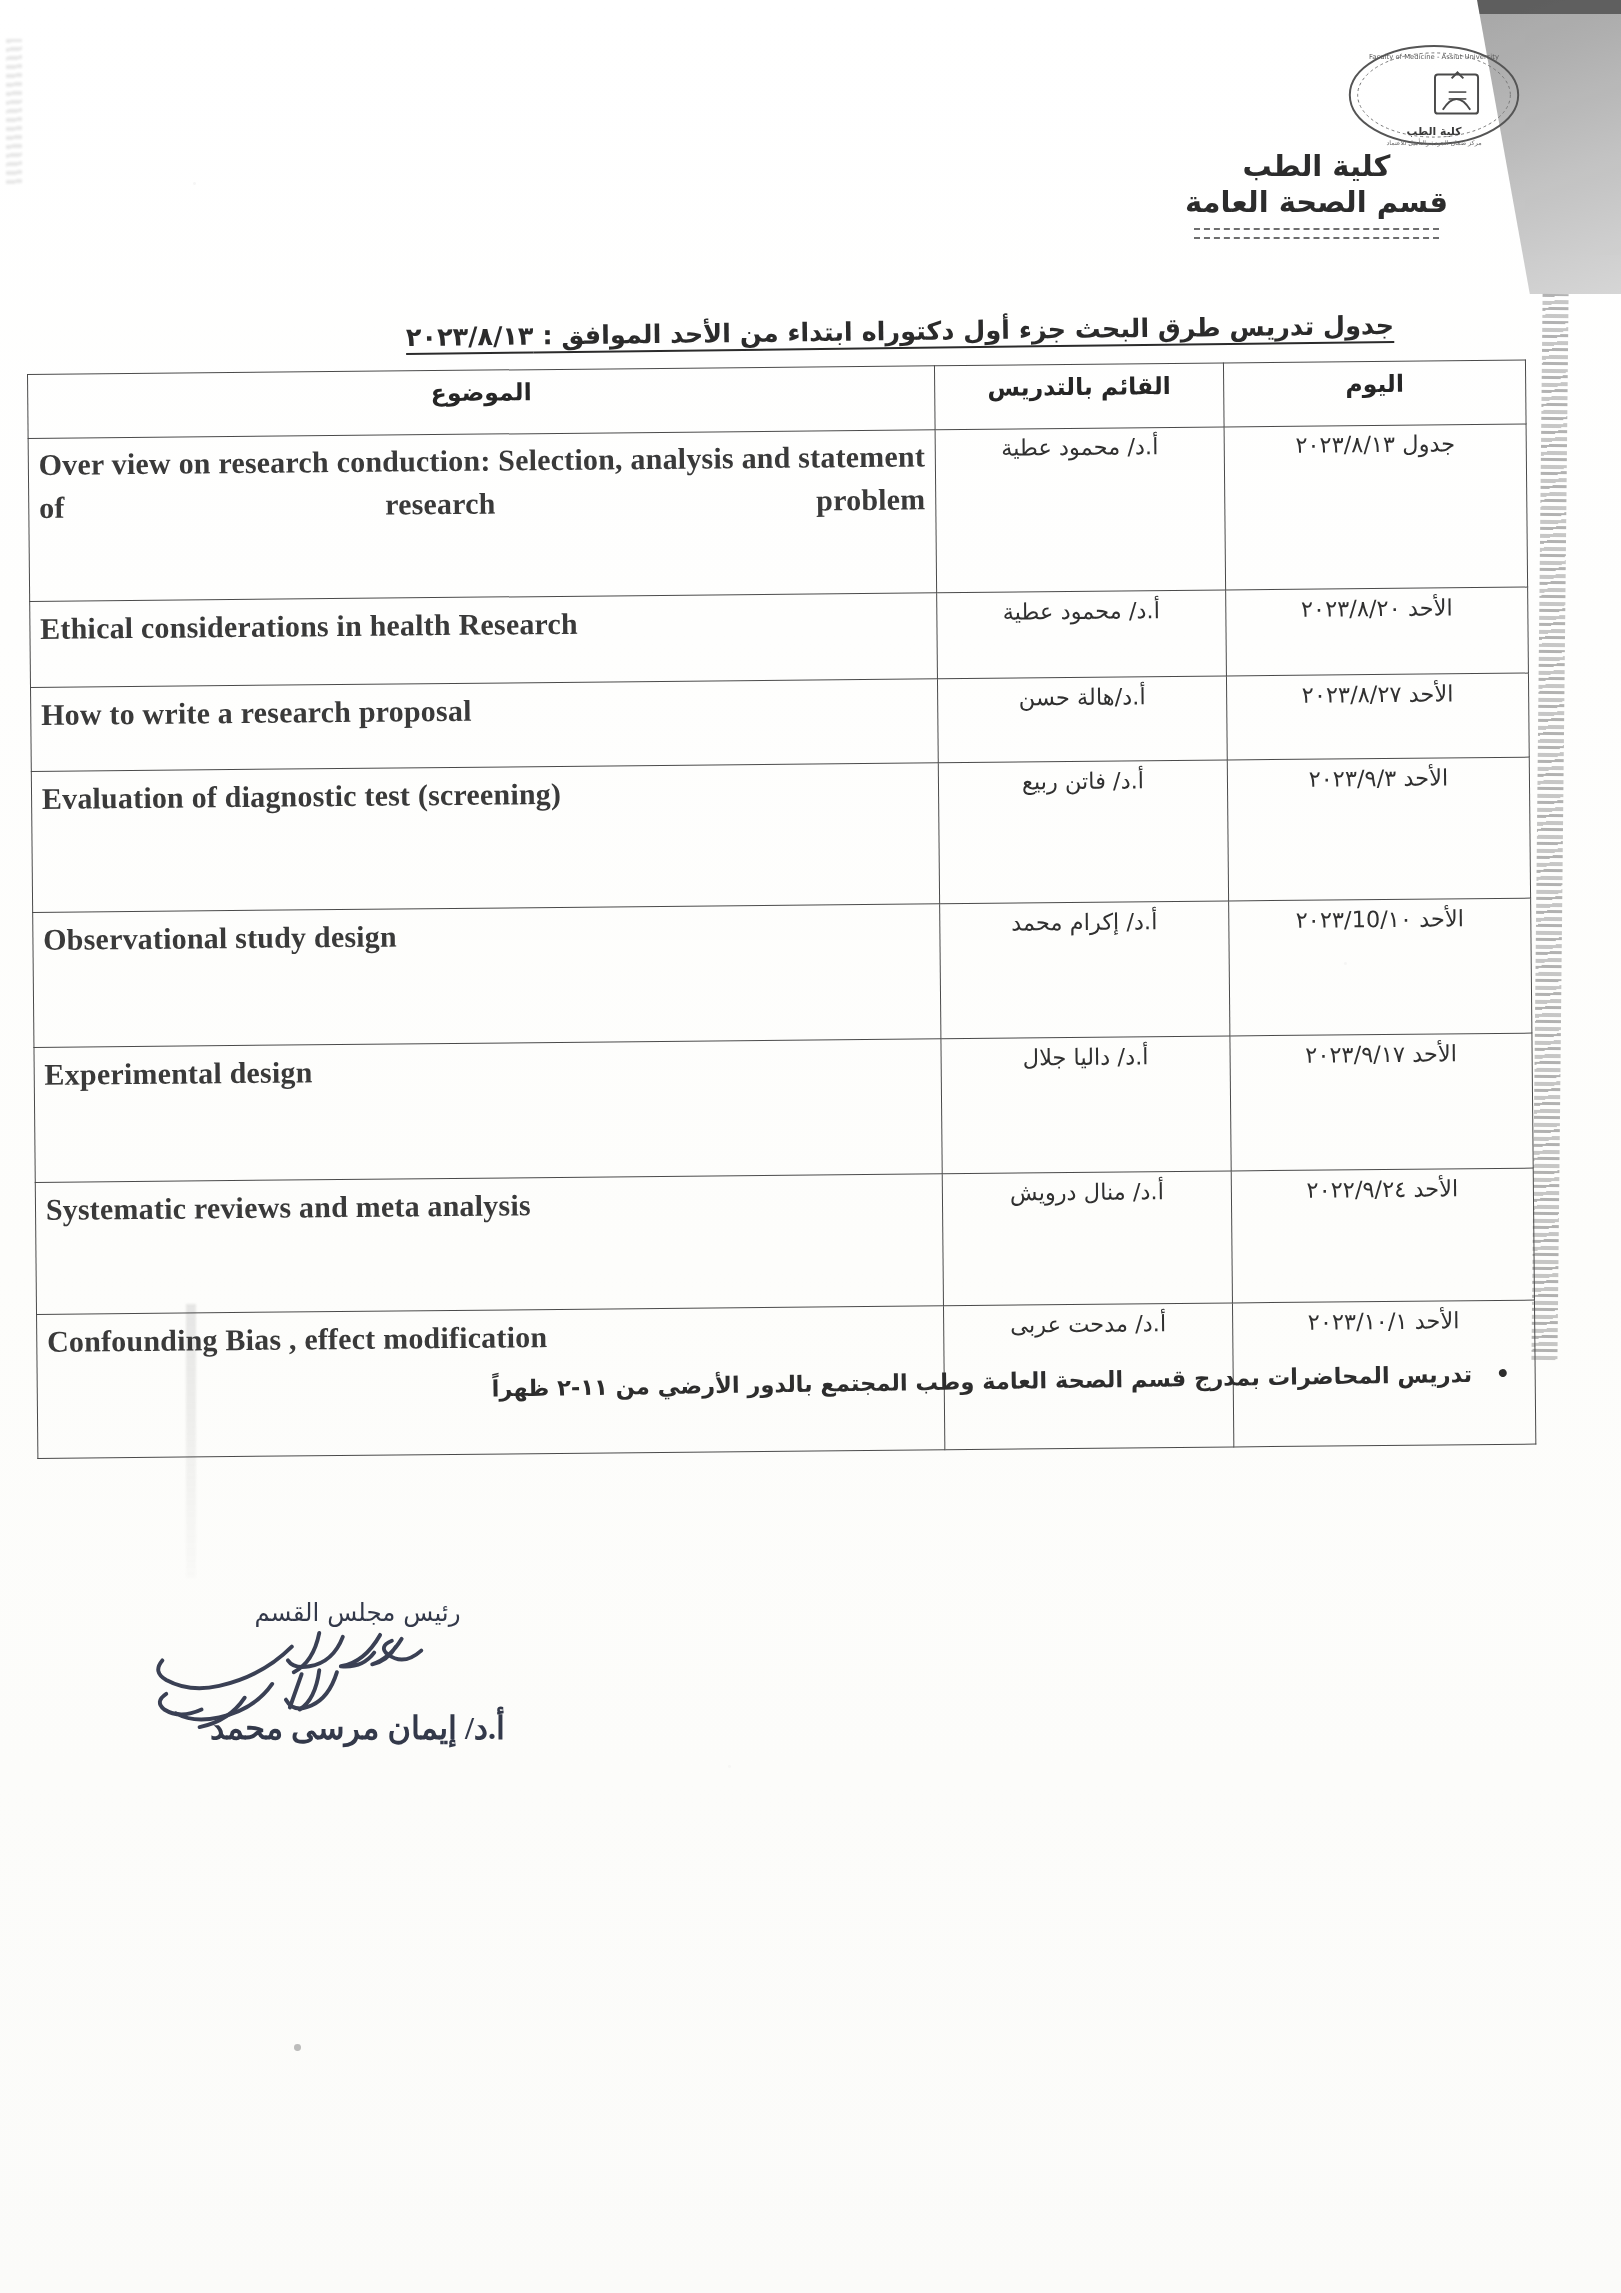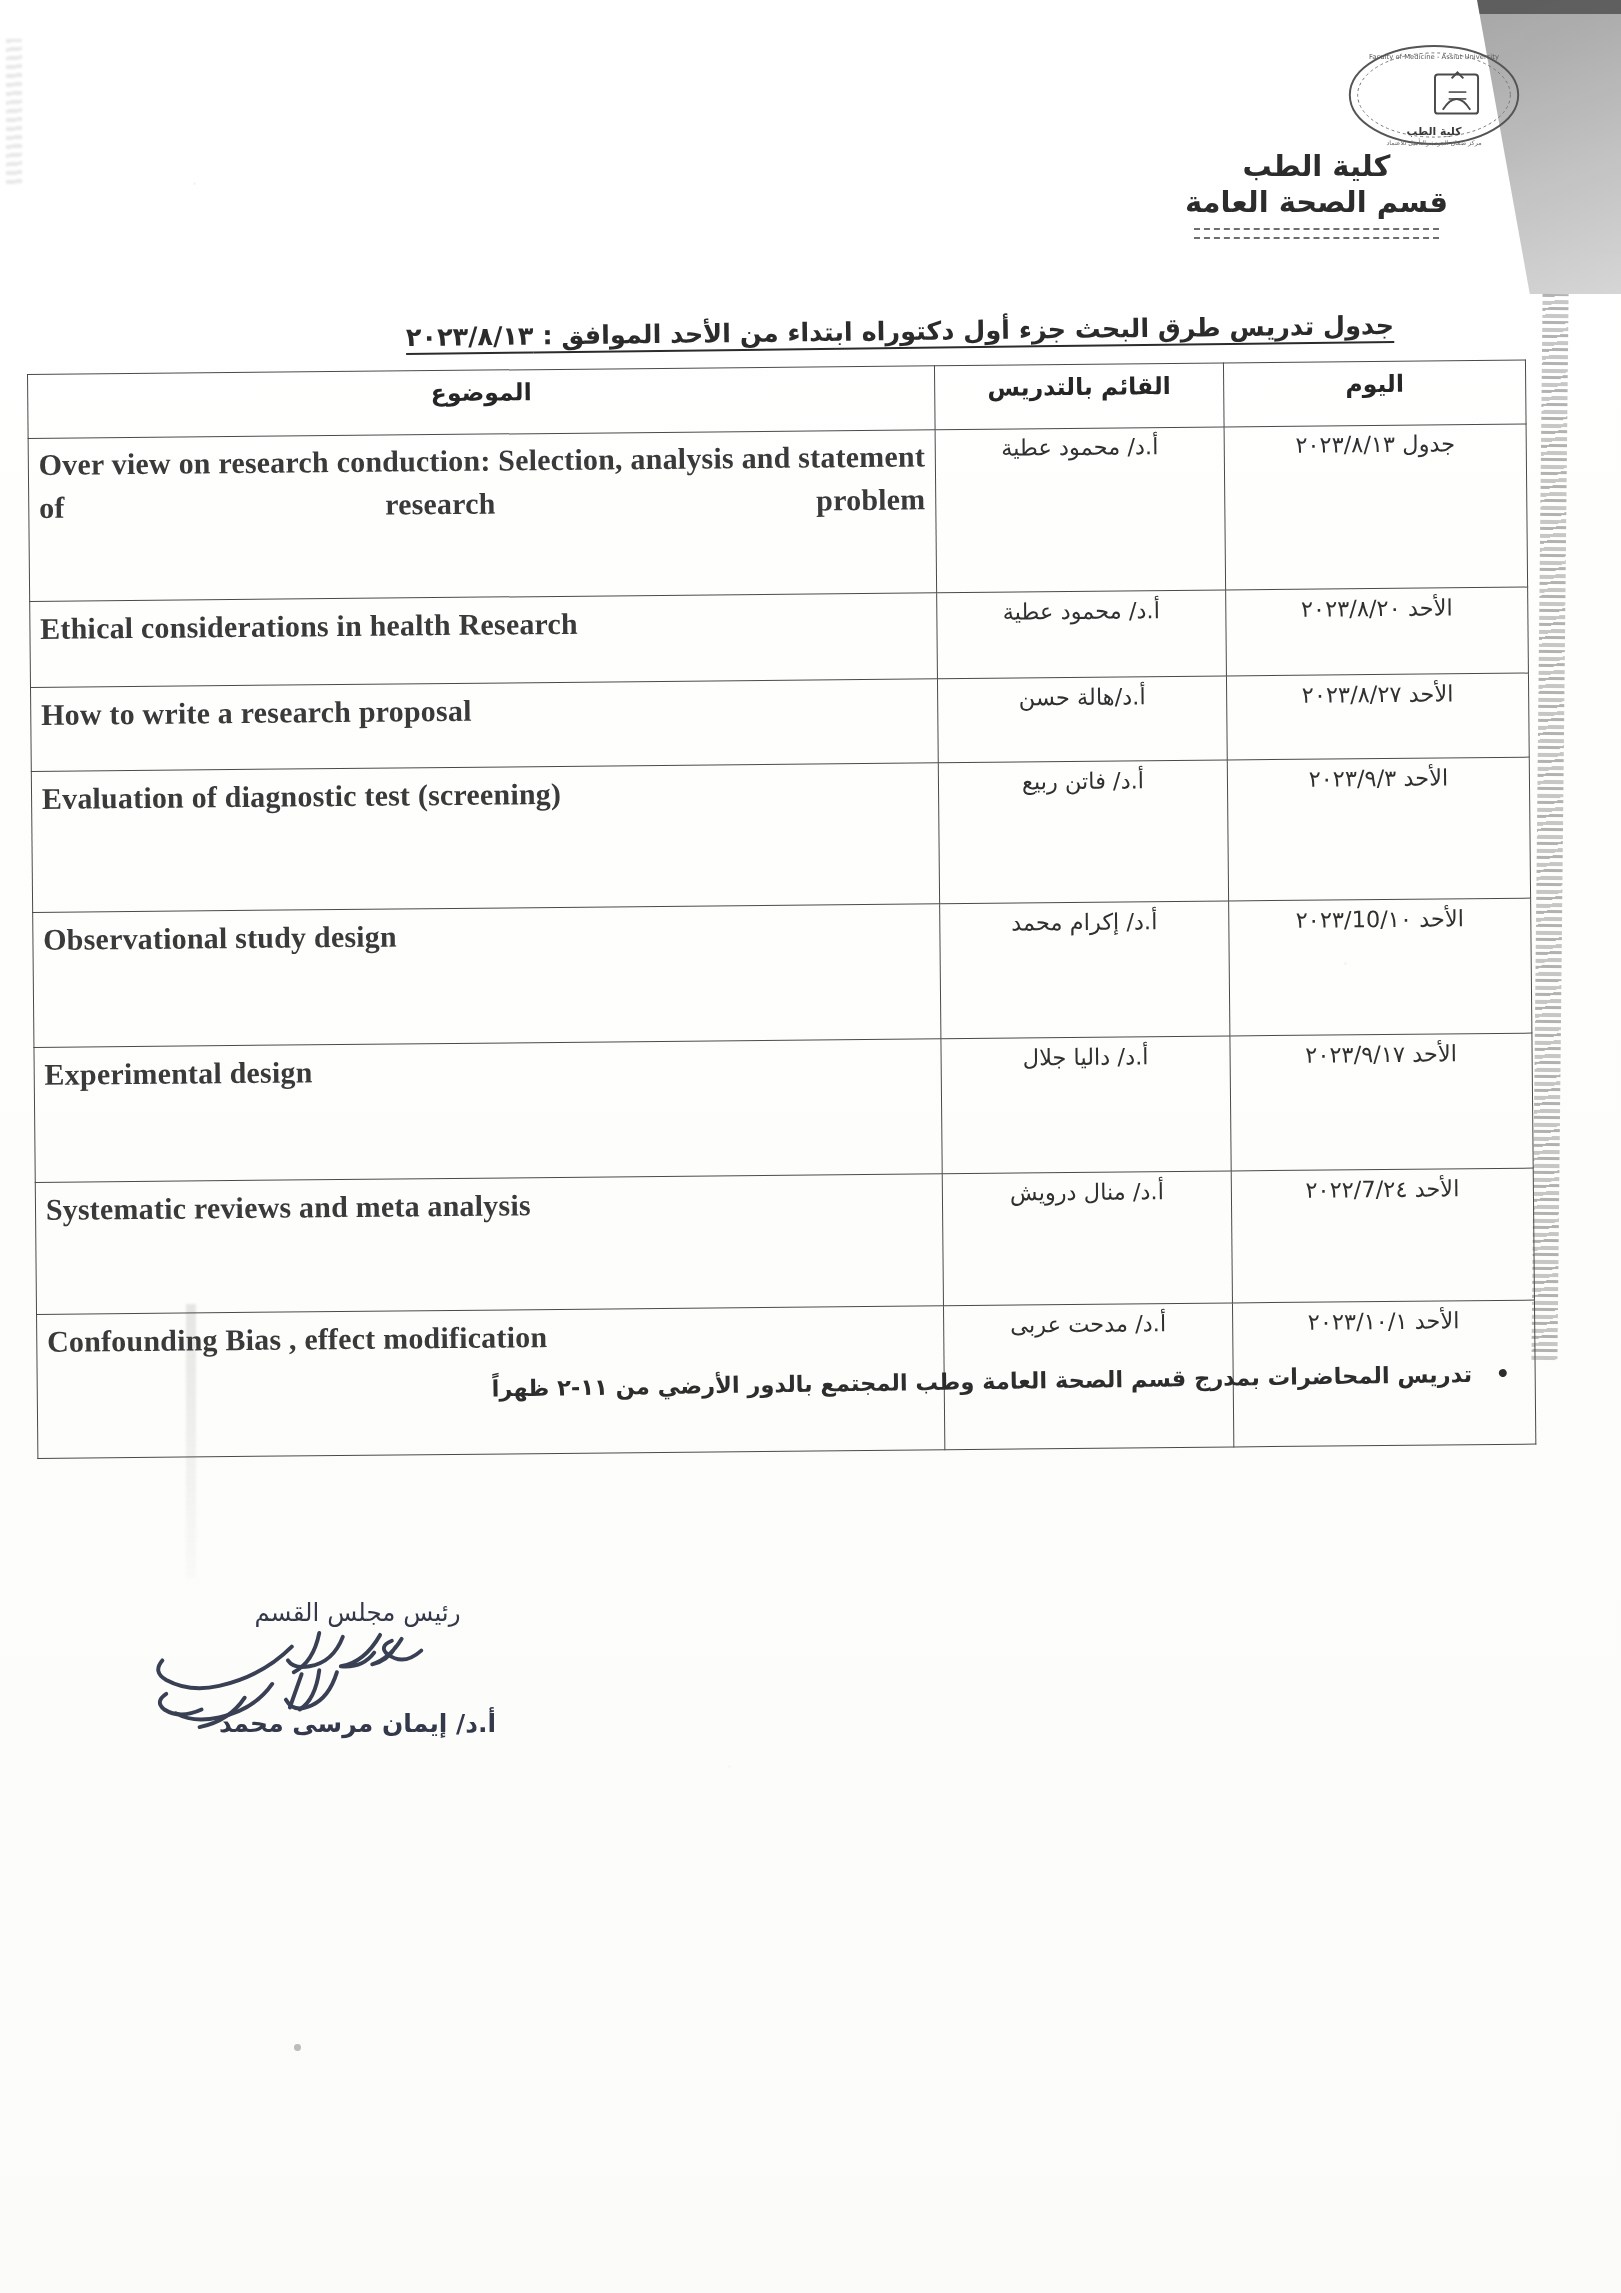--- a/index.html
+++ b/index.html
@@ -132,21 +132,21 @@
 
   
   #signature{
     position:absolute;top:1598px;left:147px;width:421px;
     direction:rtl;text-align:center;
     font-family:"DejaVu Sans",sans-serif;color:#33394a;
   }
   #sig-title{font-size:24.5px;font-weight:400;}
   #sig-mark{position:relative;height:90px;margin-top:2px;}
   #sig-mark svg{position:absolute;left:-19.6px;top:-5.9px;}
-  #sig-name{font-size:25px;font-weight:700;margin-top:-9.8px;position:relative;z-index:1;}
+  #sig-name{font-size:32px;font-weight:700;margin-top:-9.8px;position:relative;z-index:1;font-family:Liberation Serif, serif;}
   #bottom-speck{
     position:absolute;top:2044px;left:294px;width:6.9px;height:6.9px;
     border-radius:50%;background:rgba(110,110,110,.45);
   }
 </style>
 </head>
 <body>
 
 <div id="paper"></div>
 <div id="corner-shadow"></div>
@@ -217,21 +217,21 @@
         <td class="day"><span>الأحد</span> <span>٢٠٢٣/10/١٠</span></td>
       </tr>
       <tr class="r5">
         <td class="subject">Experimental  design</td>
         <td class="teacher">أ.د/ داليا جلال</td>
         <td class="day"><span>الأحد</span> <span>٢٠٢٣/٩/١٧</span></td>
       </tr>
       <tr class="r6">
         <td class="subject">Systematic reviews and meta analysis</td>
         <td class="teacher">أ.د/ منال درويش</td>
-        <td class="day"><span>الأحد</span> <span>٢٠٢٢/7/٢٤</span></td>
+        <td class="day"><span>الأحد</span> <span>٢٠٢٢/٩/٢٤</span></td>
       </tr>
       <tr class="r7">
         <td class="subject">Confounding Bias , effect modification</td>
         <td class="teacher">أ.د/ مدحت عربى</td>
         <td class="day"><span>الأحد</span> <span>٢٠٢٣/١٠/١</span></td>
       </tr>
     </tbody>
 </table>
 
 <div id="footnote">

